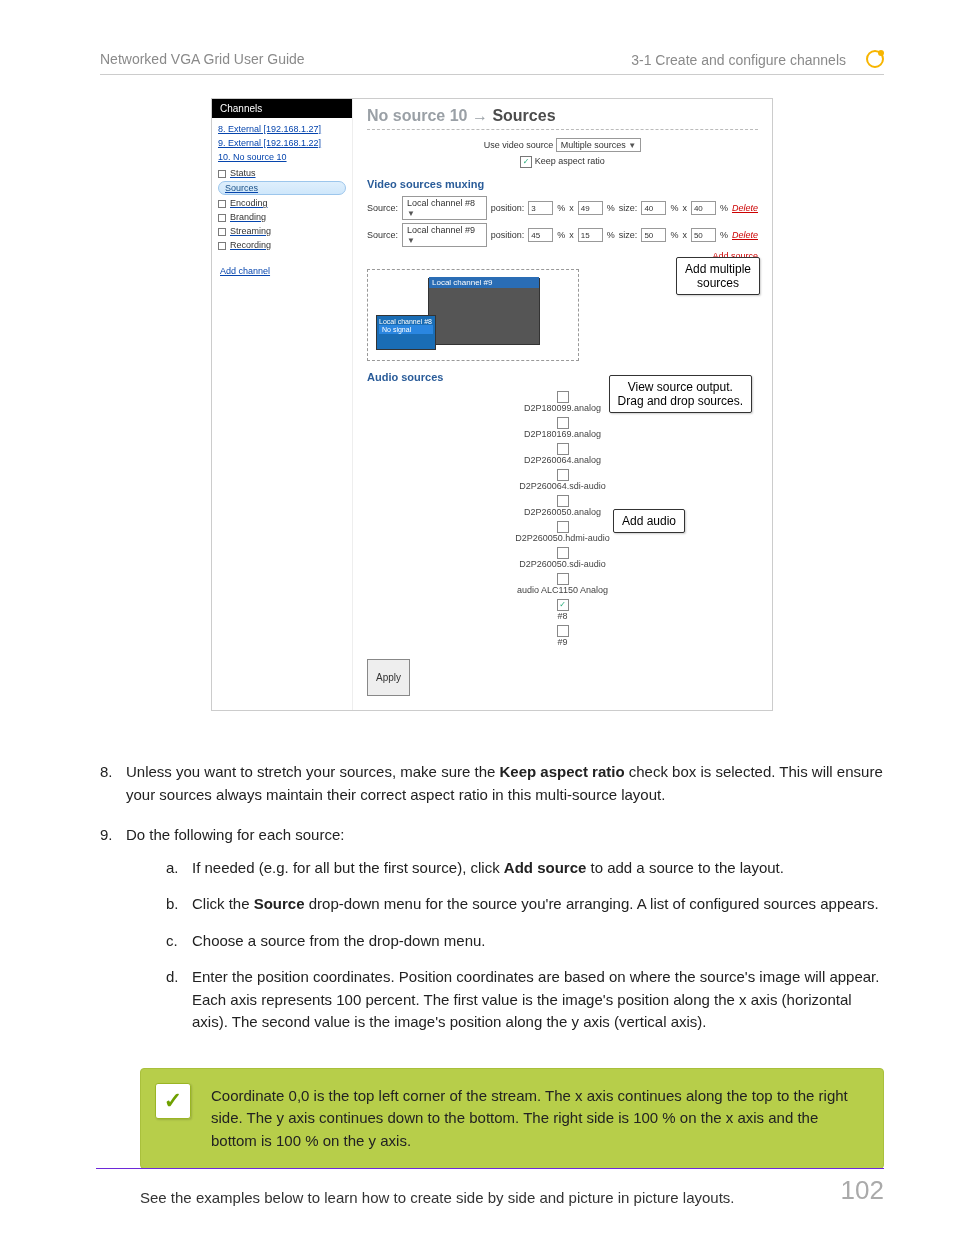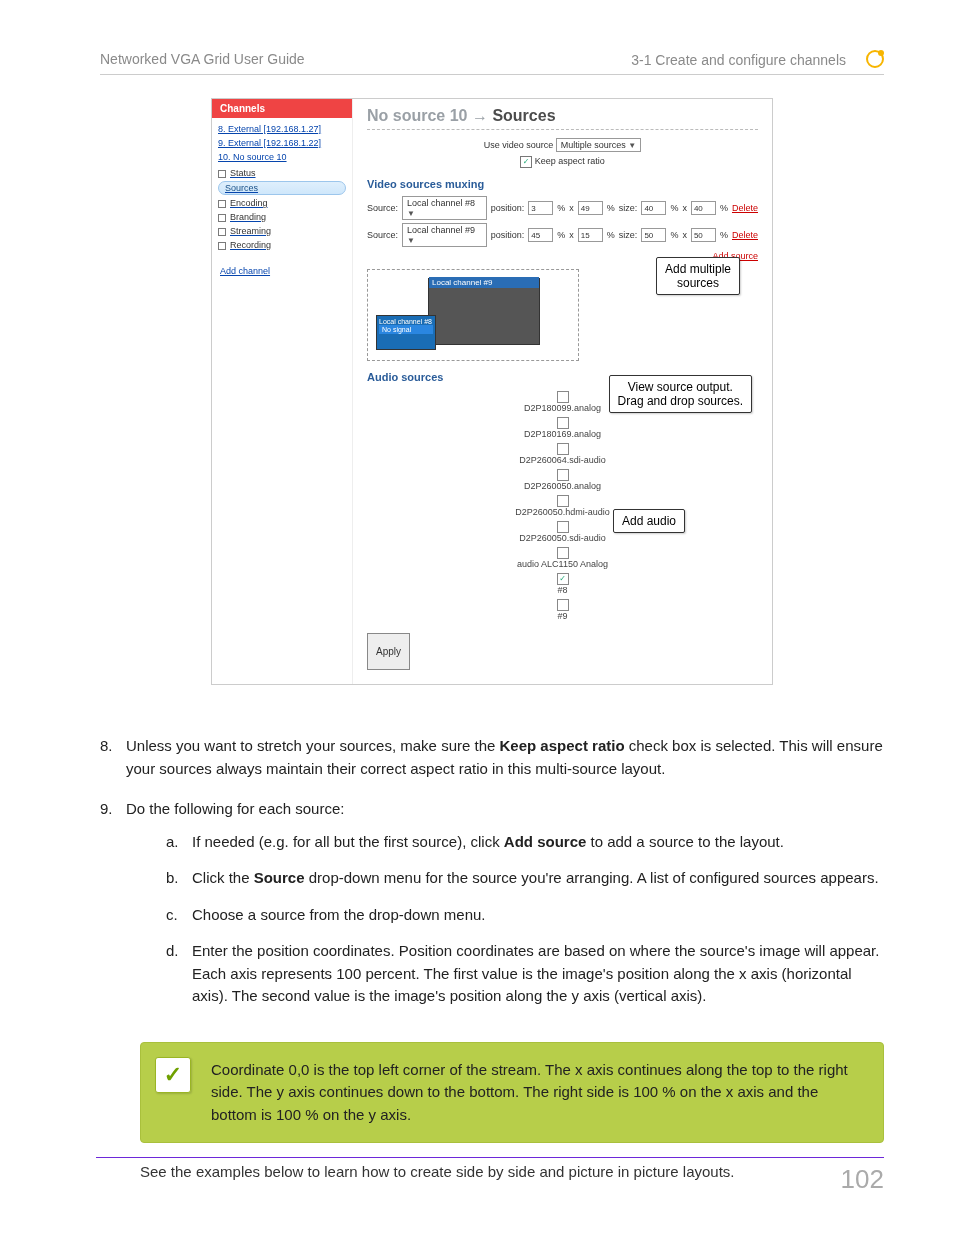--- a/index.html
+++ b/index.html
@@ -48,23 +48,23 @@
     font-size:9px;
     color:#333;
     position:relative;
   }
   .ss-sidebar {
     width:140px;
     background:#fff;
     border-right:1px solid #eee;
   }
   .ss-channels-hdr {
-    background:#ef4444;
+    background:#000000;
     color:#fff;
-    font-weight:bold;
+    font-weight:normal;
     padding:4px 8px;
     font-size:10px;
   }
   .ss-side-list { padding:4px 6px 8px 6px; }
   .ss-side-list div { padding:2px 0; color:#0645ad; text-decoration:underline; }
   .ss-side-sub { padding-left:8px; }
   .ss-side-sub div { text-decoration:none; color:#333; }
   .ss-side-sub .active {
     background: linear-gradient(#dfeffc,#cfe7fb);
     border:1px solid #9cc6ec;
@@ -81,21 +81,21 @@
   .ss-title .srcs { color:#4c4c4c; }
   .ss-row-center { text-align:center; font-size:9px; margin:4px 0; }
   .ss-select {
     display:inline-block; border:1px solid #999; padding:1px 4px; font-size:9px; background:#fff;
   }
   .ss-sel-caret { font-size:8px; color:#555; }
   .ss-check { display:inline-block; width:10px; height:10px; border:1px solid #777; background:#fff; font-size:8px; line-height:10px; text-align:center; color:#2a7; vertical-align:middle; }
   .ss-h4 { color:#2a5c99; font-size:11px; font-weight:bold; margin:10px 0 6px 0; }
   .ss-srcrow { display:flex; align-items:center; gap:4px; font-size:9px; margin:3px 0; flex-wrap:nowrap; }
   .ss-inp { border:1px solid #999; width:20px; height:12px; font-size:8px; padding:0 2px; display:inline-flex; align-items:center; }
-  .ss-del { color:#c00; text-decoration:underline; margin-left:auto; }
+  .ss-del { color:#c00; text-decoration:underline; margin-left:auto;font-style:italic; }
   .ss-addsrc { color:#c00; text-decoration:underline; text-align:right; display:block; margin:4px 0 8px 0; }
 
   .ss-preview {
     border:1px dashed #999; width:210px; height:90px; background:#fff; position:relative; margin-bottom:10px;
   }
   .ss-prev-big {
     position:absolute; left:60px; top:8px; width:110px; height:65px; background:#555;
     border:1px solid #333;
   }
   .ss-prev-big-label { position:absolute; top:-2px; left:0; right:0; background:#2a6db5; color:#fff; font-size:8px; padding:1px 3px; }
@@ -110,21 +110,21 @@
 
   .ss-apply { border:1px solid #888; background:#eee; padding:12px 8px; font-size:10px; margin-top:10px; display:inline-block; }
 
   
   .callout {
     position:absolute; background:#fff; border:1px solid #333; padding:4px 8px; font-size:12px;
     font-family:Arial,sans-serif; color:#000; text-align:center; border-radius:2px;
     box-shadow:1px 1px 2px rgba(0,0,0,.2);
     white-space:nowrap;
   }
-  .co1 { top:158px; right:32px; }
+  .co1 { top:158px; right:12px; }
   .co2 { top:276px; right:20px; }
   .co3 { top:410px; left:260px; }
 
   
   ol.main-list {
     list-style:none; padding:0; margin:0 0 20px 0;
     font-size:15px; color:#222; line-height:1.5;
   }
   ol.main-list > li { margin-bottom:18px; display:flex; }
   ol.main-list > li .n { width:26px; flex-shrink:0; }
@@ -262,20 +262,24 @@
 
       <div class="ss-h4">Audio sources</div>
       <div class="ss-audio-list">
         <div>
             <span class="ss-cb"></span>
             <span>D2P180099.analog</span>
           </div>
         <div>
             <span class="ss-cb"></span>
             <span>D2P180169.analog</span>
+          </div>
+        <div>
+            <span class="ss-cb"></span>
+            <span>D2P260064.analog</span>
           </div>
         <div>
             <span class="ss-cb"></span>
             <span>D2P260064.sdi-audio</span>
           </div>
         <div>
             <span class="ss-cb"></span>
             <span>D2P260050.analog</span>
           </div>
         <div>

